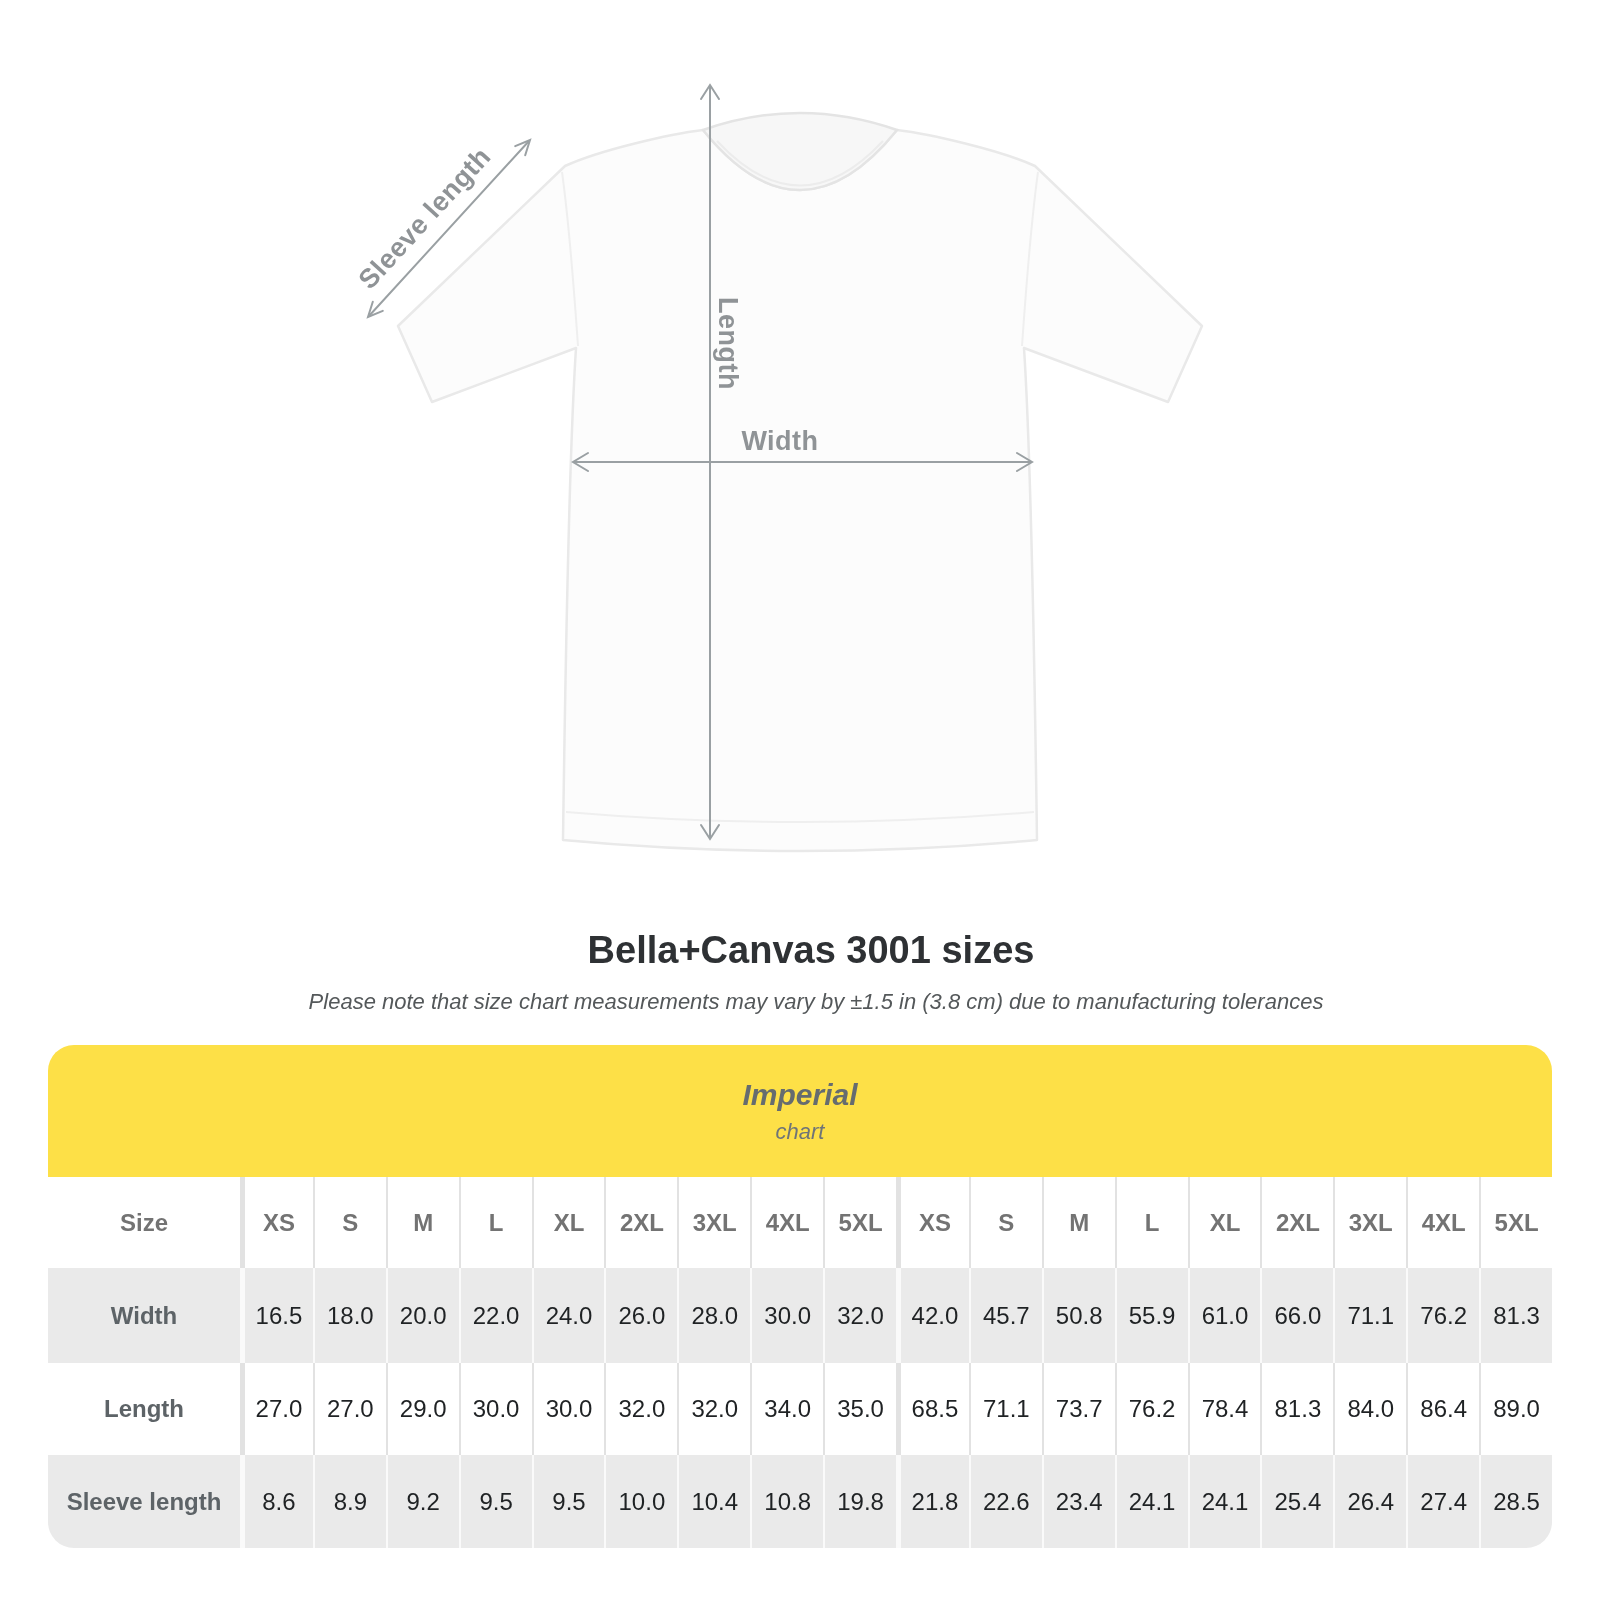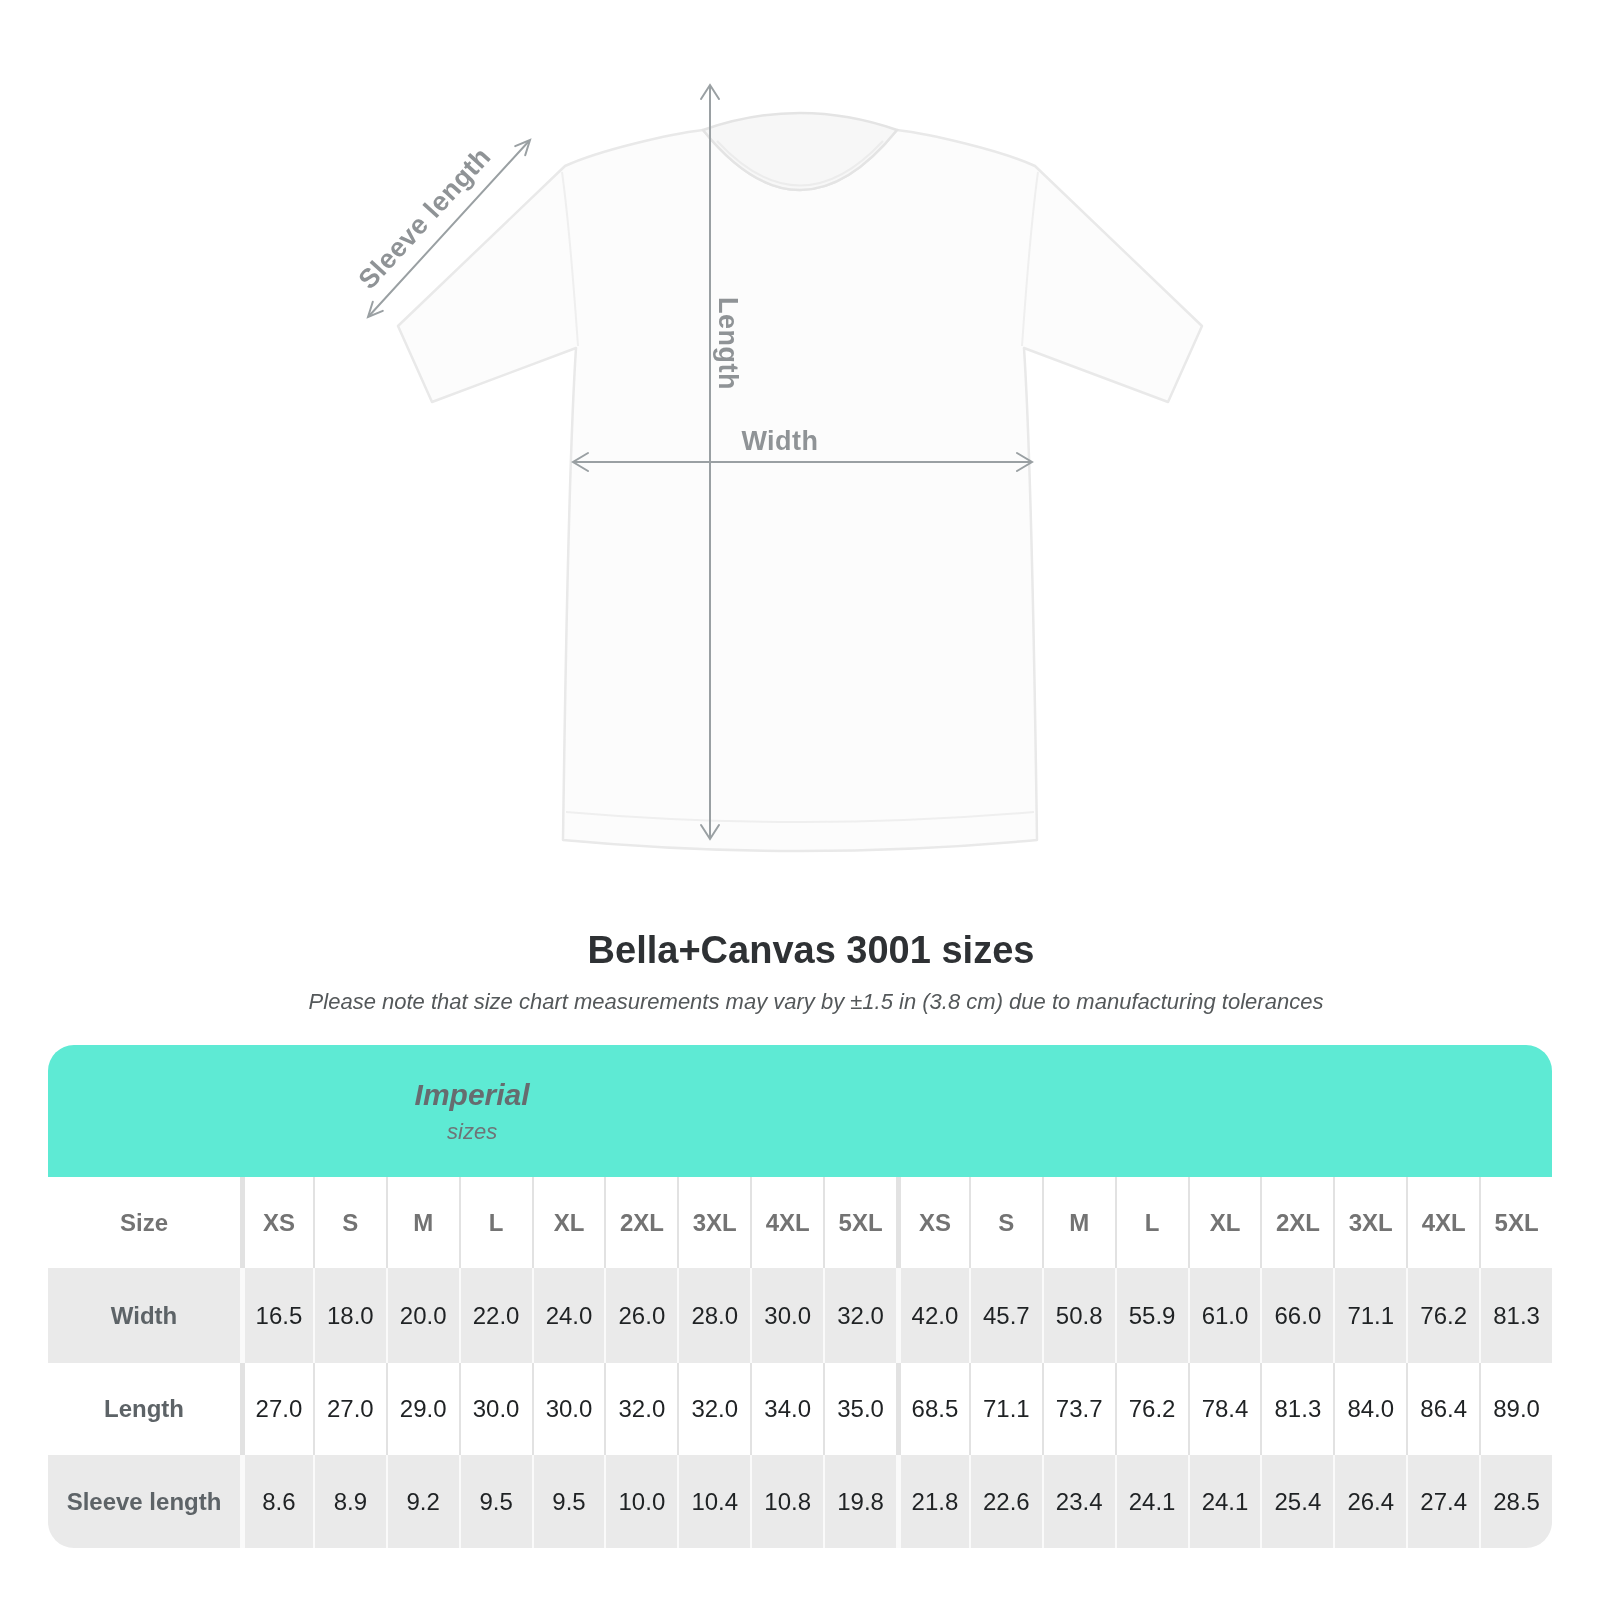--- a/index.html
+++ b/index.html
@@ -20,21 +20,21 @@
 
   
   .title { position:absolute; top:918px; left:0; width:100%; margin:11px; text-align:center;
            font-size:38px; font-weight:bold; color:#2e3134; }
   .note  { position:absolute; top:973px; left:0; width:100%; margin:16px; text-align:center;
            font-size:22px; font-style:italic; color:#54585a; }
 
   
   .size-table { position:absolute; top:1045px; left:48px; width:1504px; }
 
-  .band { height:132px; background:#5eead4; border-radius:26px 26px 0 0; display:flex; }
+  .band { height:132px; background:#fde047; border-radius:26px 26px 0 0; display:flex;justify-content:center; }
   .group { width:56.4%; display:flex; flex-direction:column; justify-content:center; align-items:center; row-gap:7px; }
   .group-metric { width:43.6%; }
   .g-label { font-size:30px; font-weight:bold; font-style:italic; color:#666c6f; }
   .g-sub   { font-size:22px; font-style:italic; color:#6f7477; }
 
   .row { display:grid; grid-template-columns:192px repeat(18, 1fr); overflow:hidden; }
   .cell { display:flex; align-items:center; justify-content:center; font-size:24px; color:#1f2224; }
   .cell + .cell { border-left:2px solid #e2e2e2; }
   .cell.thick { border-left-width:5px; }
   .rlabel { font-weight:bold; color:#5d6367; }
@@ -96,21 +96,21 @@
 </div>
 
 <h1 class="title">Bella+Canvas 3001 sizes</h1>
 <p class="note">Please note that size chart measurements may vary by ±1.5 in (3.8 cm) due to manufacturing tolerances</p>
 
 <div class="size-table">
 
   <div class="band">
     <div class="group">
       <div class="g-label">Imperial</div>
-      <div class="g-sub">sizes</div>
+      <div class="g-sub">chart</div>
     </div>
   </div>
 
   <div class="row row-sizes">
     <div class="cell rlabel">Size</div>
     <div class="cell thick">XS</div>
     <div class="cell">S</div>
     <div class="cell">M</div>
     <div class="cell">L</div>
     <div class="cell">XL</div>

